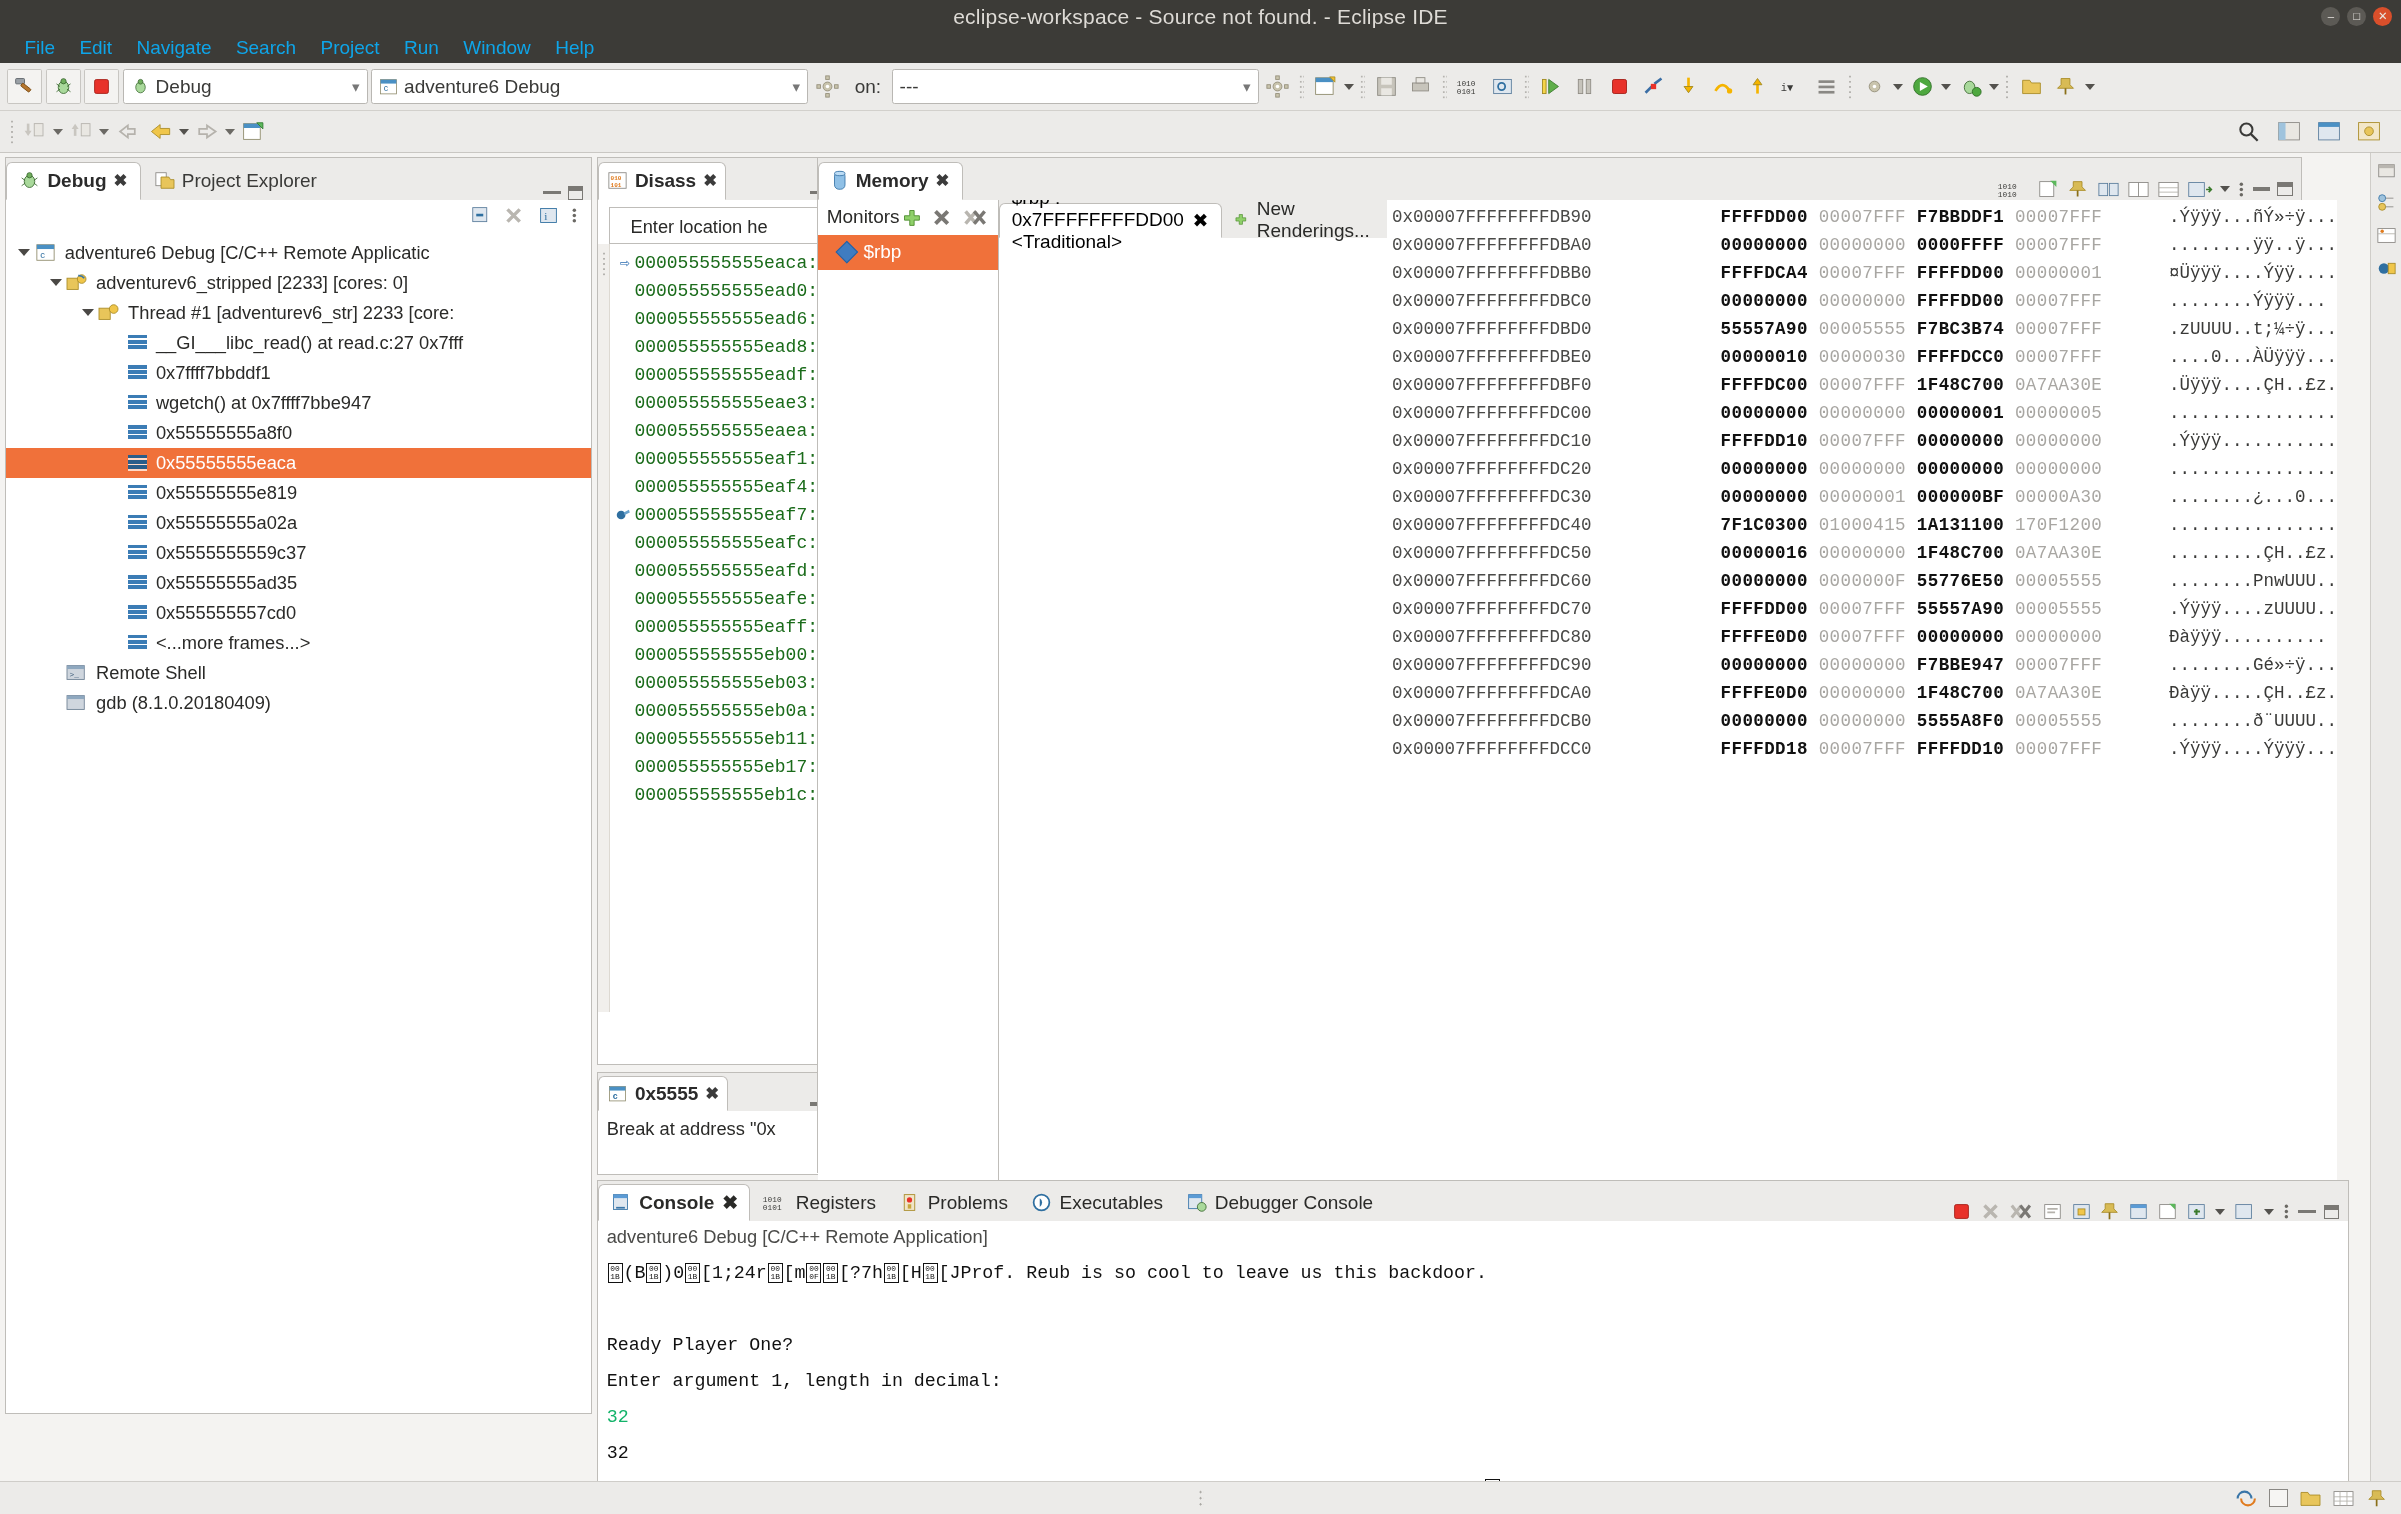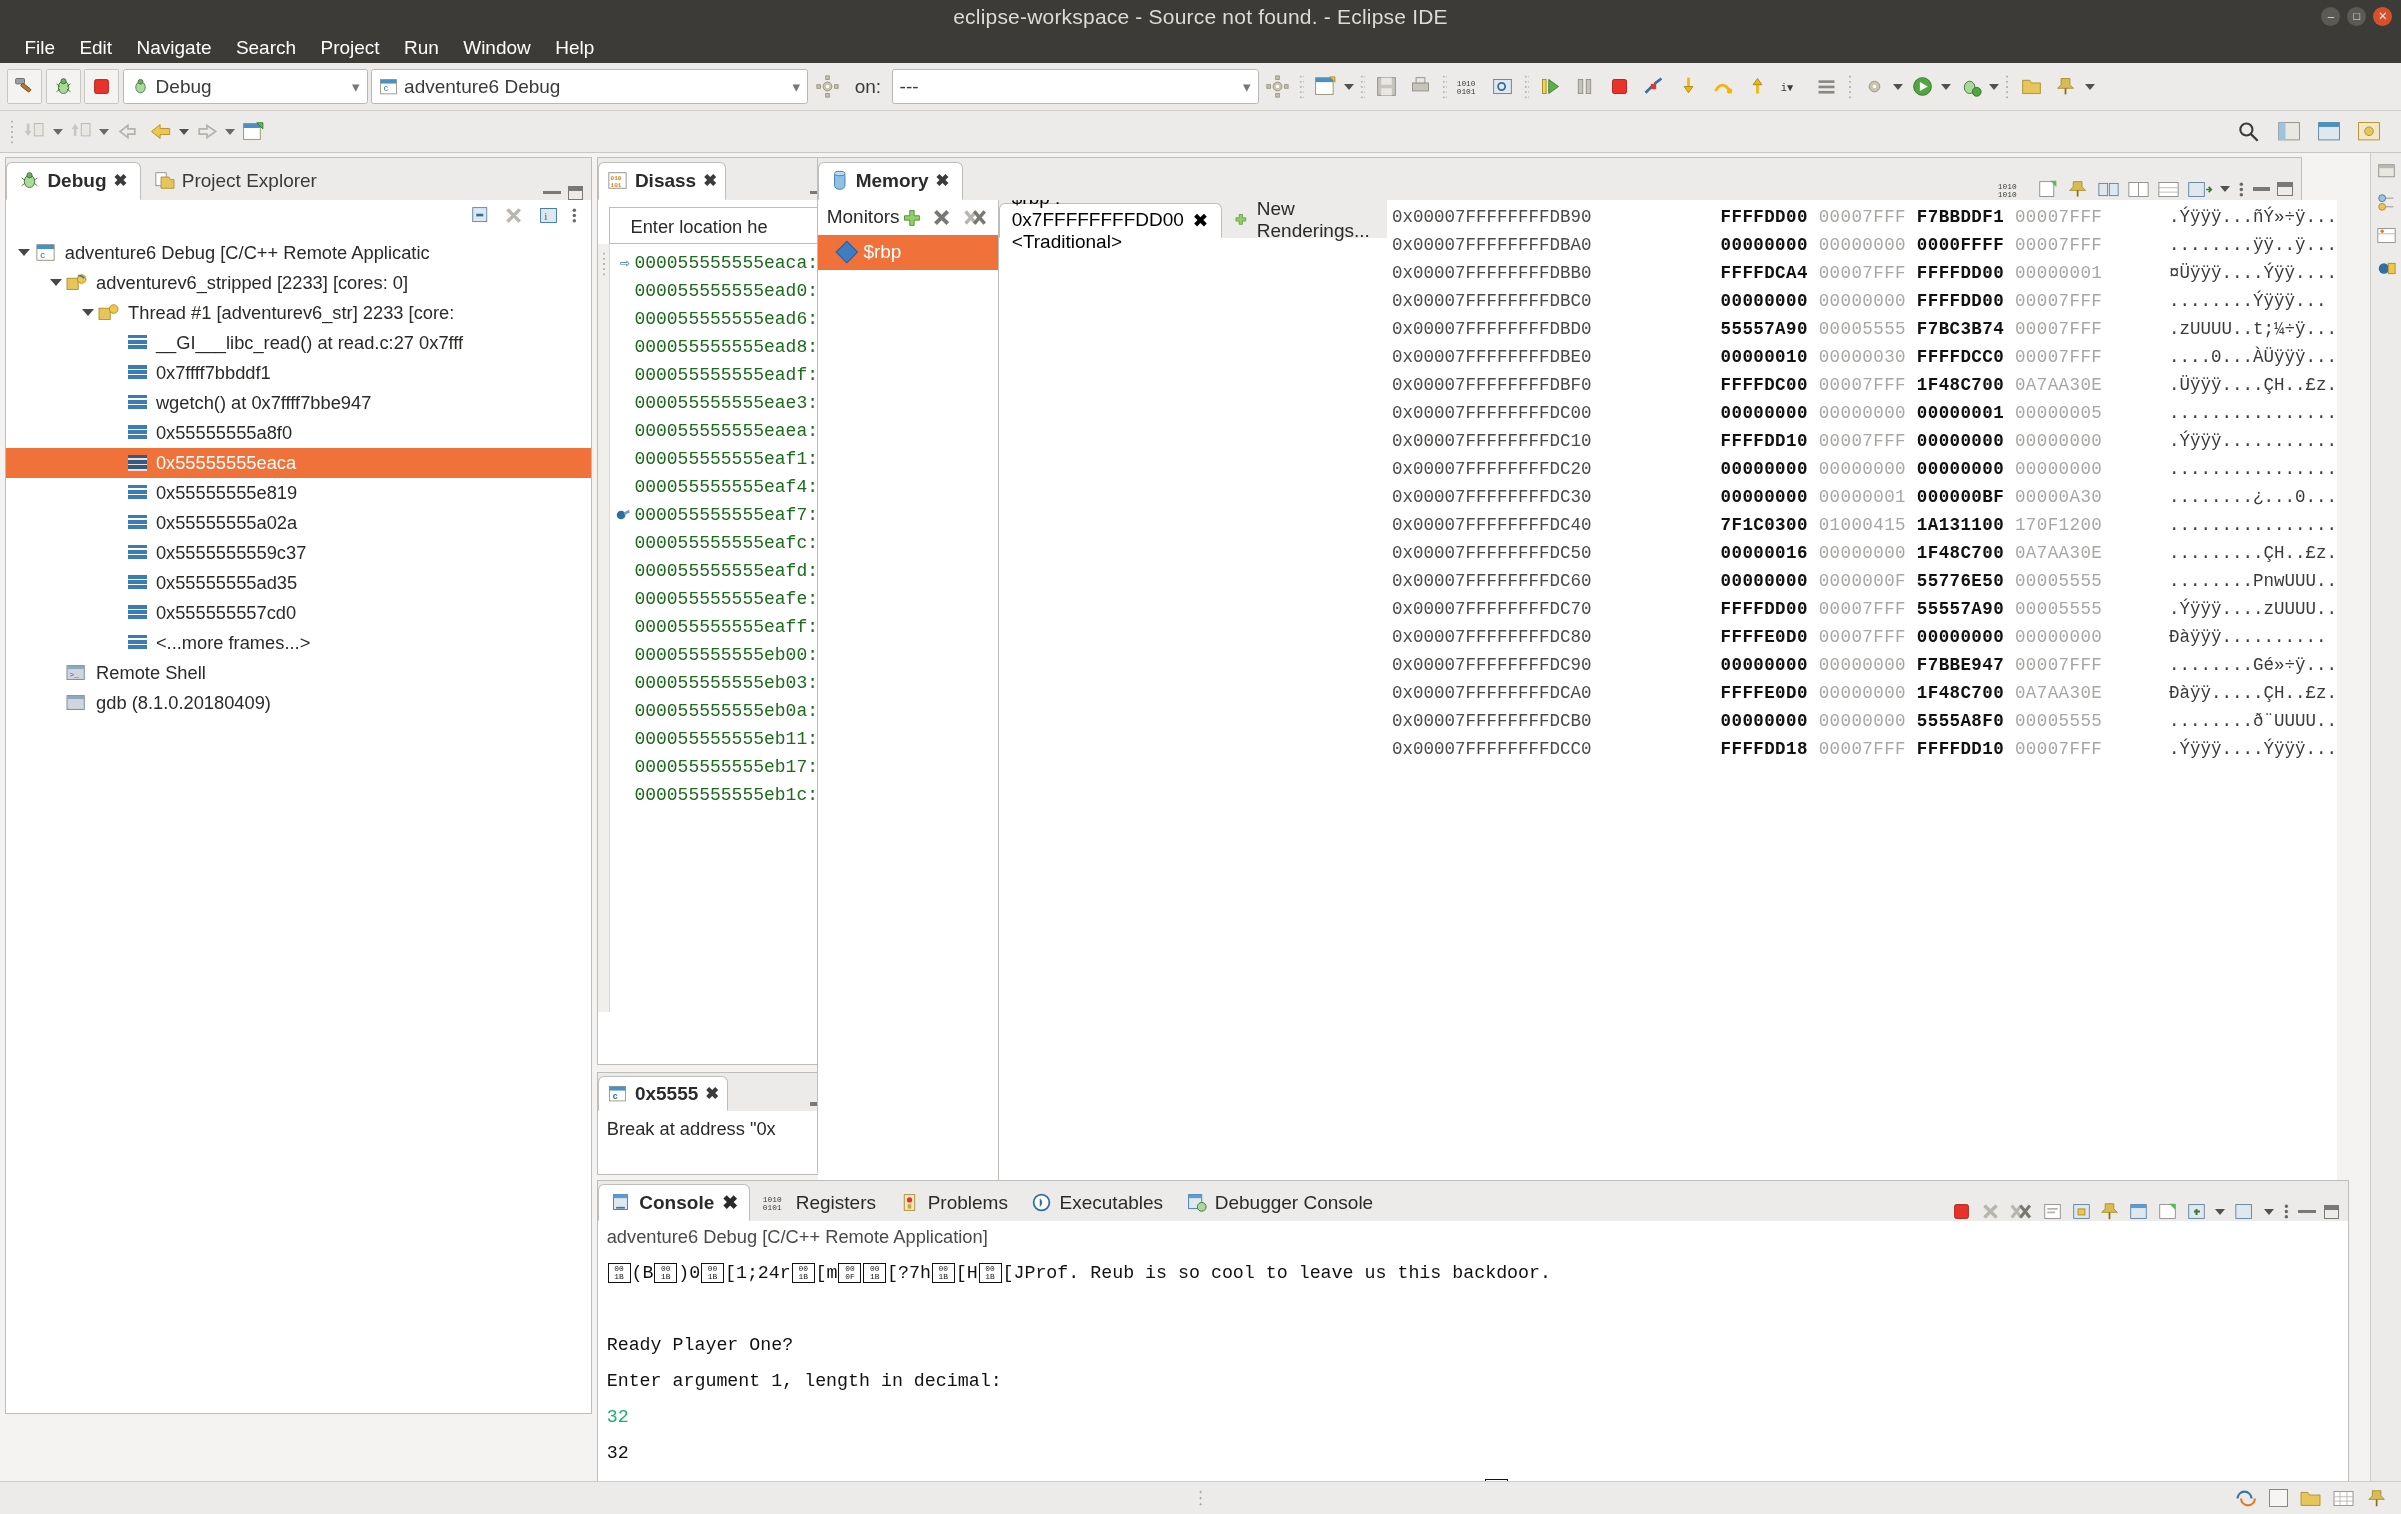--- a/index.html
+++ b/index.html
@@ -15,21 +15,21 @@
     display:flex; align-items:center; justify-content:center;
     position:relative; color:#dedbd6; font-size:21px;
   }
   .titlebar .tb-title{ letter-spacing:0.2px;text-align:center; }
   .win-btns{ position:absolute; right:8.7px; top:0; height:33px; display:flex; align-items:center; gap:7px;}
   .win-btn{ width:19px;height:19px;border-radius:50%;background:#5c5a55;display:flex;align-items:center;justify-content:center;
             color:#e8e6e2;font-size:11.4px;line-height:1;}
   .win-btn.close{ background:#d94f2b; }
   
   .menubar{ height:30px; background:#3c3b37; display:flex; align-items:center; padding-left:12.2px; gap:0;}
-  .menubar .mi{ color:#ffffff; font-size:19px; padding:1.7px 12.2px; cursor:default;}
+  .menubar .mi{ color:#0ea5e9; font-size:19px; padding:1.7px 12.2px; cursor:default;}
   
   .toolbar1{ height:48px; background:#ecebe9; border-bottom:0.9px solid #d2d0cc;
              display:flex; align-items:center; padding:0 7px; gap:3.5px;}
   .toolbar2{ height:42px; background:#ecebe9; border-bottom:0.9px solid #c9c7c3;
              display:flex; align-items:center; padding:0 7px; gap:2.6px; position:relative;}
   .tbtn{ width:35px;height:35px;border:0.9px solid #c8c6c2;background:#f4f3f1;border-radius:1.7px;
          display:flex;align-items:center;justify-content:center;}
   .tbtn.flat{ border:none;background:transparent;width:31px;height:31px;}
   .combo{ height:35px;background:#fff;border:0.9px solid #b9b7b3;border-radius:2.6px;
           display:flex;align-items:center;padding:0 7px;gap:6.1px;font-size:19px;color:#3a3a38;}
@@ -103,21 +103,21 @@
   .ctab{ height:37px;display:flex;align-items:center;gap:7.9px;padding:0 11.4px;font-size:19px;color:#2a2a28;}
   .ctab.active{ background:#fff;border:0.9px solid #bfbdb9;border-bottom-color:#fff;border-radius:6.1px 6.1px 0 0;font-weight:bold;}
   .cons-tools{ margin-left:auto; display:flex; align-items:center; gap:7.9px; padding-right:8.7px;}
   .cons-sub{ font-size:18.3px;color:#4a4a48;padding:5.2px 0 3.5px 8.7px;background:#fff;}
   .cons-body{ background:#fff; font-family:"Liberation Mono", monospace; font-size:18.3px;
               color:#111; padding:3.5px 0 0 8.7px; line-height:1.16;}
   .cline{ height:36px; white-space:nowrap; display:flex; align-items:center;}
   .cline.green{ color:#13b36a; }
   .ctrl{ display:inline-block; border:1.3px solid #111; font-size:7.9px; line-height:7.9px;
          font-family:"Liberation Mono", monospace; padding:0.9px 0.9px; vertical-align:middle;
-         text-align:center; width:23px; margin:0 0.9px; letter-spacing:0;}
+         text-align:center; width:15px; margin:0 0.9px; letter-spacing:0;}
   .ctrl i{ font-style:normal; display:block;}
   
   .rightbar{ position:absolute; right:0; top:0; width:31px; bottom:0; background:#ecebe9;
              border-left:0.9px solid #cfcdc9; display:flex; flex-direction:column; align-items:center;
              padding-top:8.7px; gap:14px;}
   
   .statusbar{ height:33px; background:#ecebe9; border-top:0.9px solid #cfcdc9;
               display:flex; align-items:center; position:relative;}
   .status-dots{ position:absolute; left:50%; transform:translateX(-50%); width:5.2px; height:19px;
               background:radial-gradient(circle,#a9a7a3 0.9px,transparent 1px); background-size:4.4px 6.1px;}

